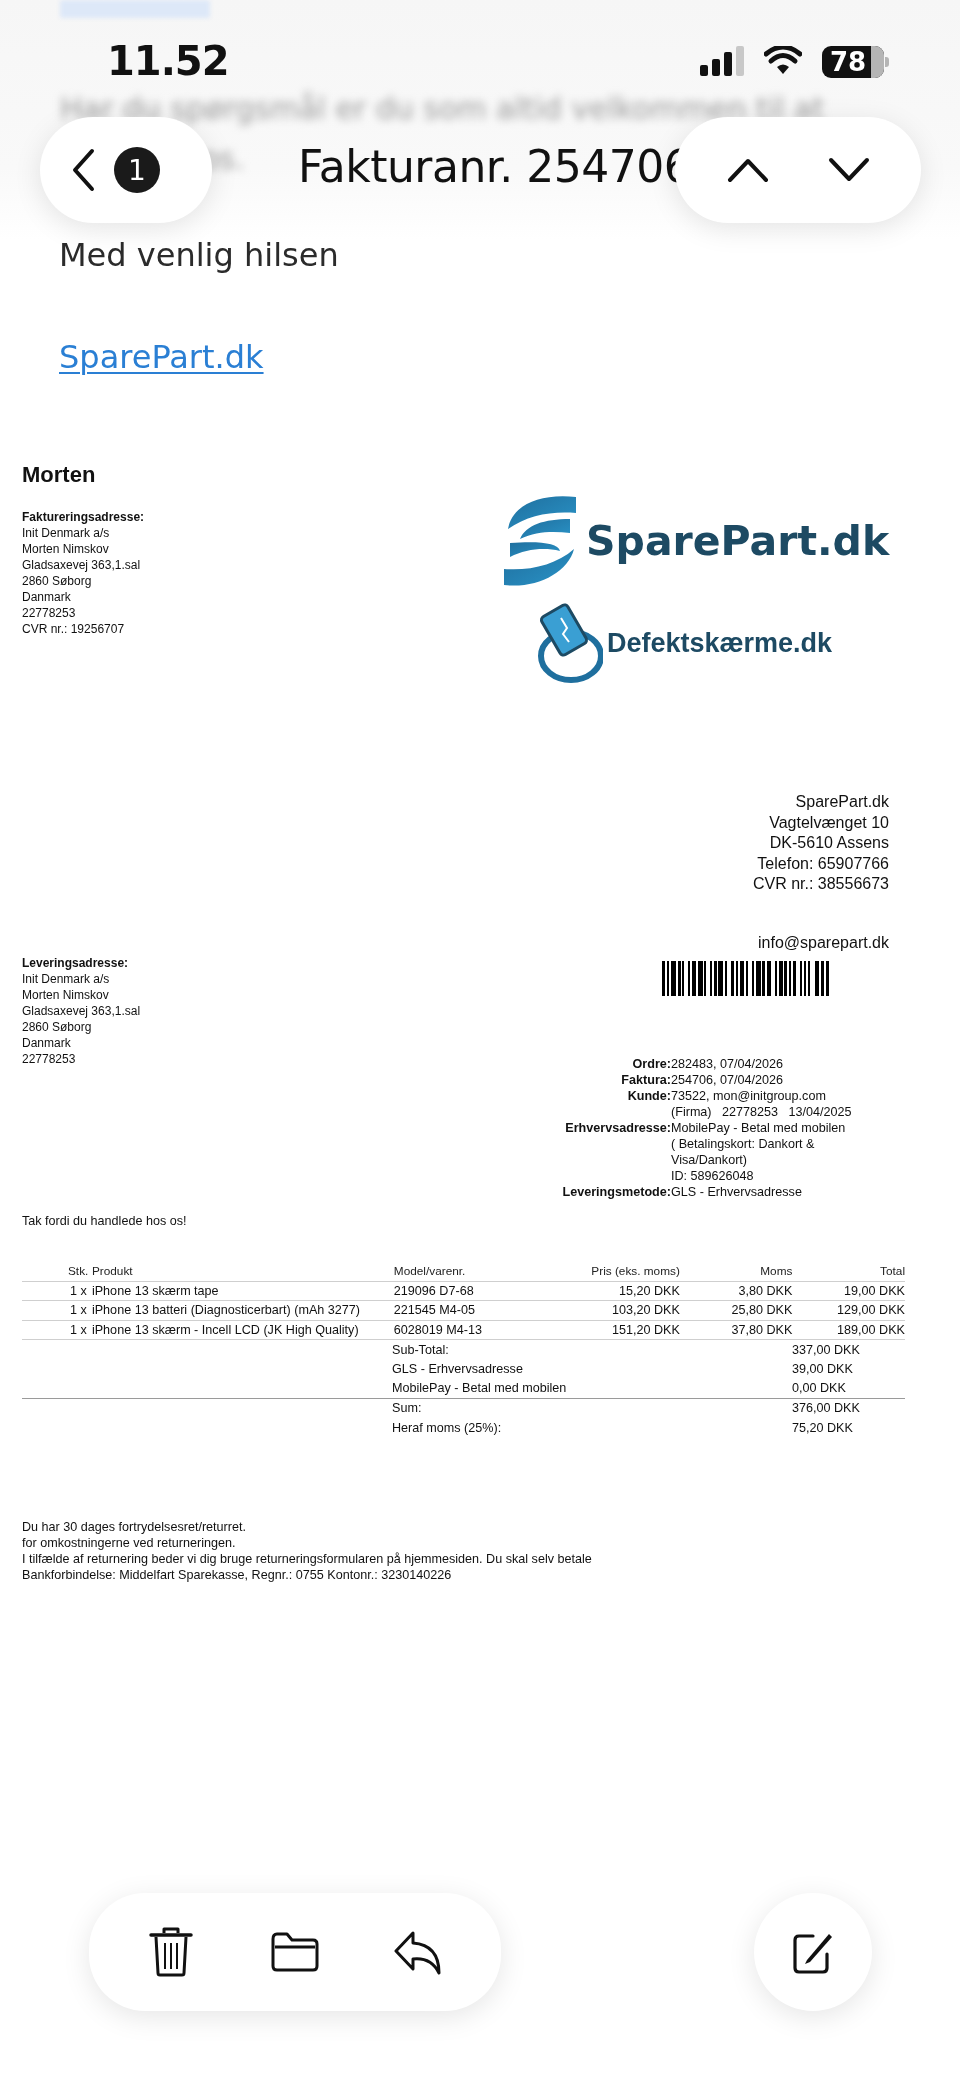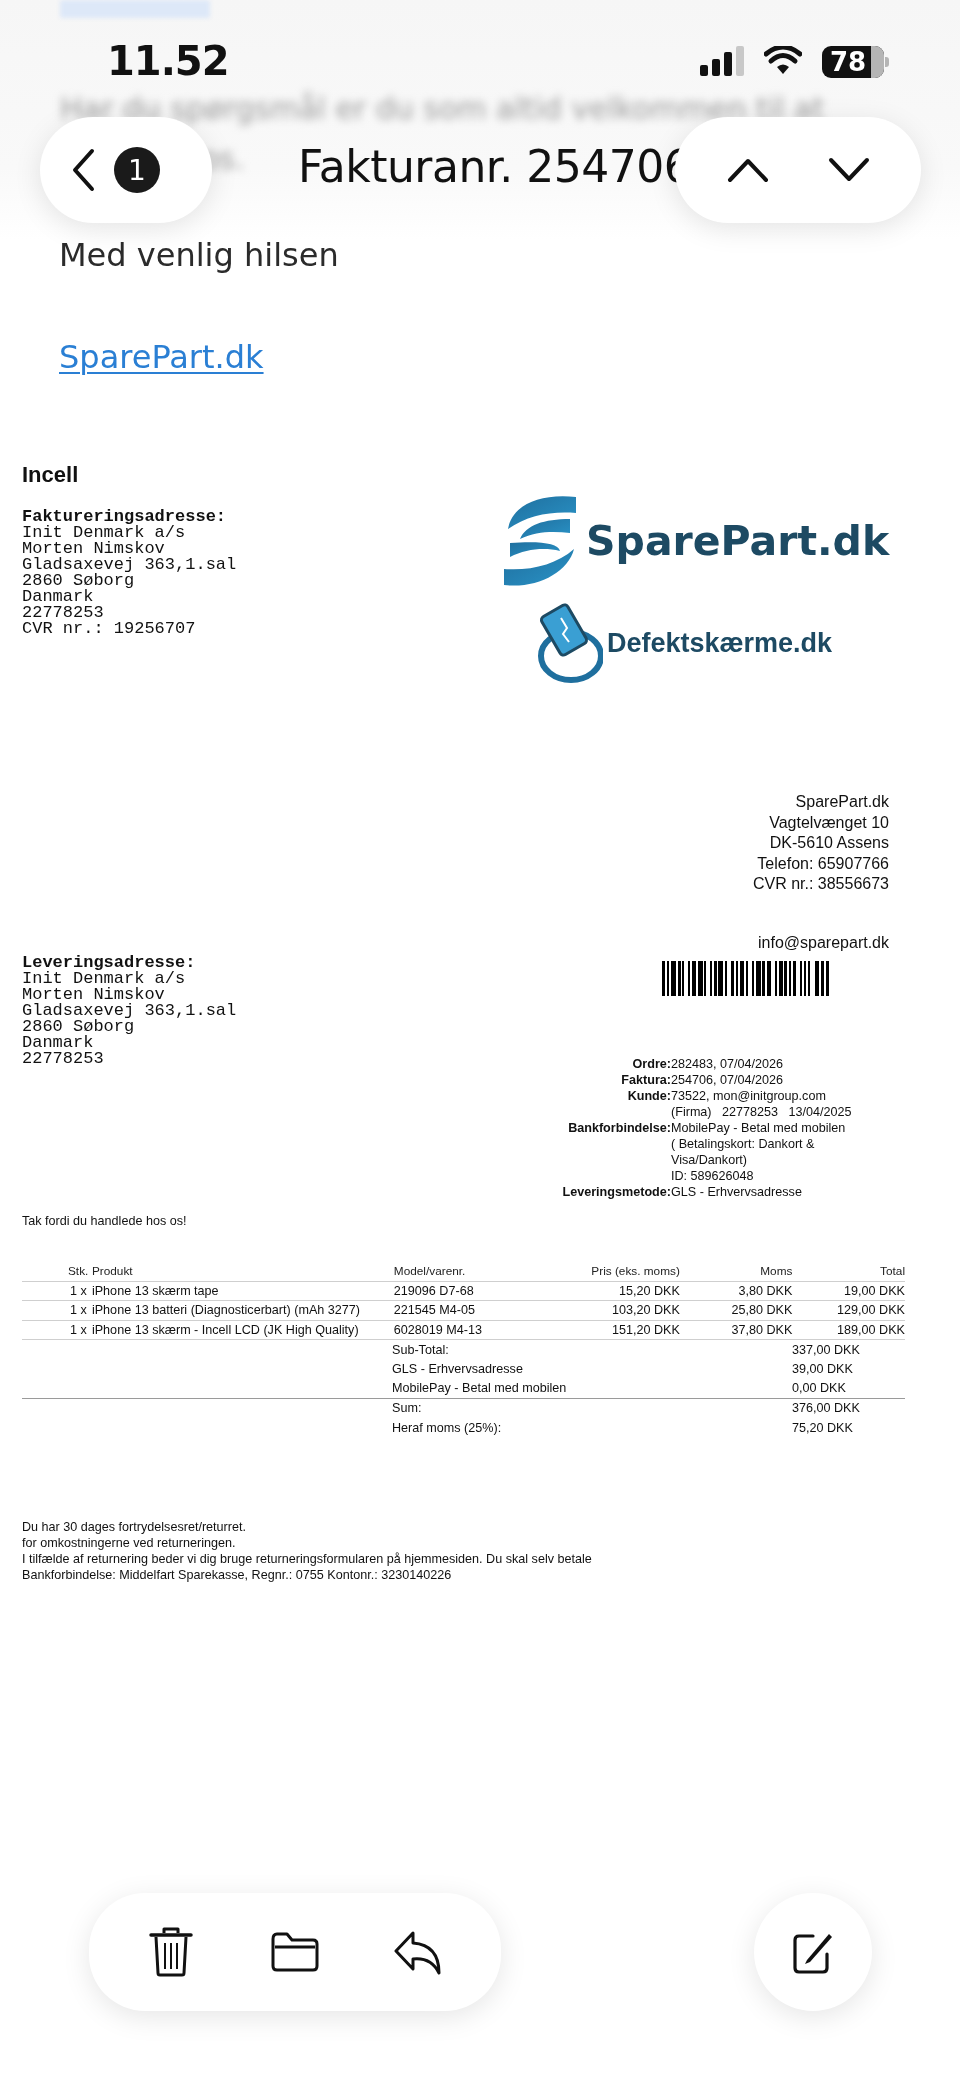--- a/index.html
+++ b/index.html
@@ -61,21 +61,21 @@
     display: flex; align-items: center; justify-content: center; font-size: 28px; font-family: "DejaVu Sans", sans-serif;
   }
   .nav-title {
     position: absolute; left: 298px; top: 141px;
     font-family: "DejaVu Sans", sans-serif; font-size: 44px; font-weight: 500; color: #111; letter-spacing: -0.5px;
   }
 
   
   .inv { font-family: "Liberation Sans", sans-serif; color: #111; }
   .inv-title { position: absolute; left: 22px; top: 462px; font-size: 22px; font-weight: bold; }
-  .addr { position: absolute; left: 22px; font-size: 17px; line-height: 16px; font-family: Liberation Mono, monospace; }
+  .addr { position: absolute; left: 22px; font-size: 12px; line-height: 16px; }
   .addr b { font-weight: bold; }
   .billing { top: 509px; }
   .shipping { top: 955px; }
 
   .logo-sp { position: absolute; left: 500px; top: 493px; display: flex; align-items: center; gap: 6px; }
   .logo-sp .word { font-family: "DejaVu Sans", sans-serif; font-weight: bold; font-size: 41px; color: #1d4a63; letter-spacing: 0px; }
   .logo-dk { position: absolute; left: 535px; top: 600px; display: flex; align-items: center; gap: 4px; }
   .logo-dk .word { font-family: "Liberation Sans", sans-serif; font-weight: bold; font-size: 27px; color: #1d4a63; }
 
   .seller { position: absolute; right: 71px; top: 792px; text-align: right; font-size: 16px; line-height: 20.5px; }
@@ -159,21 +159,21 @@
     </svg>
   </div>
   <div class="icon-btn">
     <svg width="44" height="28" viewBox="0 0 44 28">
       <path d="M4 4 L22 23 L40 4" stroke="#111" stroke-width="4" fill="none" stroke-linecap="round" stroke-linejoin="round"></path>
     </svg>
   </div>
 </div>
 
 <div class="inv">
-  <div class="inv-title">Incell</div>
+  <div class="inv-title">Morten</div>
 
   <div class="addr billing">
     <div><b>Faktureringsadresse:</b></div>
     <div>Init Denmark a/s</div>
     <div>Morten Nimskov</div>
     <div>Gladsaxevej 363,1.sal</div>
     <div>2860 Søborg</div>
     <div>Danmark</div>
     <div>22778253</div>
     <div>CVR nr.: 19256707</div>
@@ -268,21 +268,21 @@
       </div>
     <div class="meta-row">
         <span class="k">Kunde:</span>
         <span class="v">73522, mon@initgroup.com</span>
       </div>
     <div class="meta-row">
         <span class="k"></span>
         <span class="v">(Firma)   22778253   13/04/2025</span>
       </div>
     <div class="meta-row">
-        <span class="k">Bankforbindelse:</span>
+        <span class="k">Erhvervsadresse:</span>
         <span class="v">MobilePay - Betal med mobilen</span>
       </div>
     <div class="meta-row">
         <span class="k"></span>
         <span class="v">( Betalingskort: Dankort &amp;</span>
       </div>
     <div class="meta-row">
         <span class="k"></span>
         <span class="v">Visa/Dankort)</span>
       </div>

